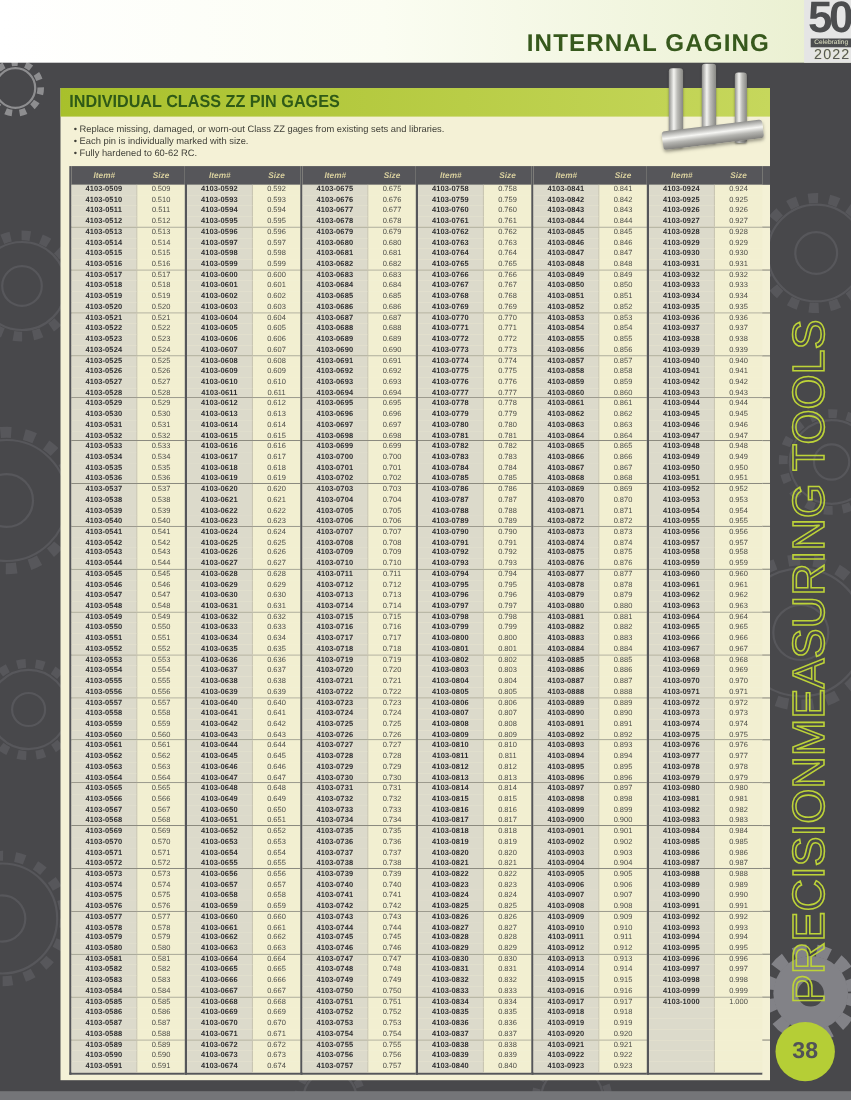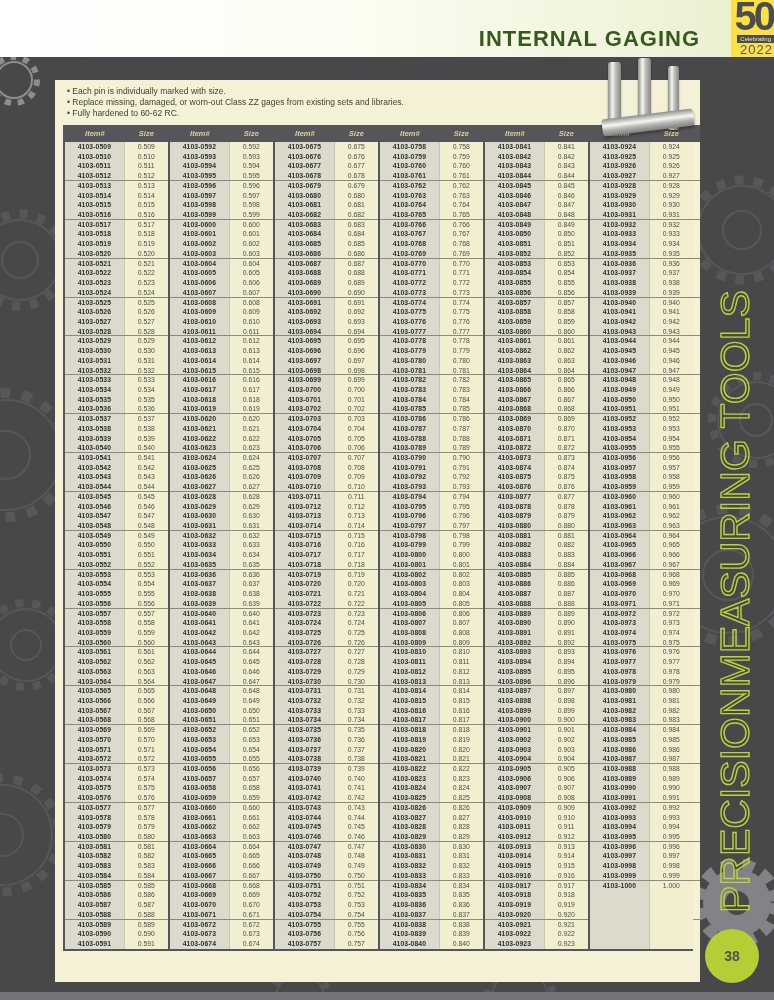--- a/index.html
+++ b/index.html
@@ -14,21 +14,21 @@
   .topband {
     position:absolute; left:0; top:0; width:774px; height:57px;
     background:linear-gradient(90deg,#ffffff 0%,#fbfdf2 45%,#e9efcf 100%);
   }
   .main-title {
     position:absolute; right:74px; bottom:5px;
     font-size:22px; font-weight:bold; letter-spacing:1px; color:#37591d;
   }
   .logo {
     position:absolute; left:731px; top:0; width:43px; height:57px;
-    background:#fde047; overflow:hidden;
+    background:#e5e5e5; overflow:hidden;
   }
   .logo-number {
     position:absolute; right:1px; top:-6px; font-size:40px; font-weight:bold;
     color:#4c4d4f; letter-spacing:-3px;
   }
   .logo-celebrating {
     position:absolute; right:0; bottom:14px; background:#4c4d4f; color:#e4e7c8;
     font-size:6px; padding:1px 3px;
   }
   .logo-year {
@@ -92,21 +92,21 @@
   
   .vtext {
     position:absolute; left:485px; top:640px; width:500px; height:46px;
     transform:rotate(-90deg); white-space:nowrap; text-align:center;
     font-size:41px; color:transparent; -webkit-text-stroke:1.4px #bdd338;
     letter-spacing:0;
   }
   .page-circle {
     position:absolute; left:705px; top:929px; width:54px; height:54px;
     border-radius:50%; background:#b5ce36; display:flex; align-items:center;
-    justify-content:center; font-size:14px; font-weight:bold; color:#515257;
+    justify-content:center; font-size:21px; font-weight:bold; color:#515257;
   }
   .bottom-strip {
     position:absolute; left:0; bottom:0; width:774px; height:8px; background:#747578;
   }
 </style>
 </head>
 <body>
 
 <div class="stage">
 
@@ -171,24 +171,27 @@
   <div class="topband">
     <div class="main-title">INTERNAL GAGING</div>
   </div>
   <div class="logo">
     <div class="logo-number">50</div>
     <div class="logo-celebrating">Celebrating</div>
     <div class="logo-year">2022</div>
   </div>
 
   <div class="page">
+    <div class="greenbar">
+      <span>INDIVIDUAL CLASS ZZ PIN GAGES</span>
+    </div>
     <div class="bullets">
       <ul class="bcol-left">
+        <li>Replace missing, damaged, or worn-out Class ZZ gages from existing sets and libraries.</li>
         <li>Each pin is individually marked with size.</li>
-        <li>Replace missing, damaged, or worn-out Class ZZ gages from existing sets and libraries.</li>
         <li>Fully hardened to 60-62 RC.</li>
       </ul>
     </div>
     <div class="gage-table">
         <div class="pair">
           <div class="pair-head">
             <span class="ph-item">Item#</span>
             <span class="ph-size">Size</span>
           </div>
           <div class="trow">

